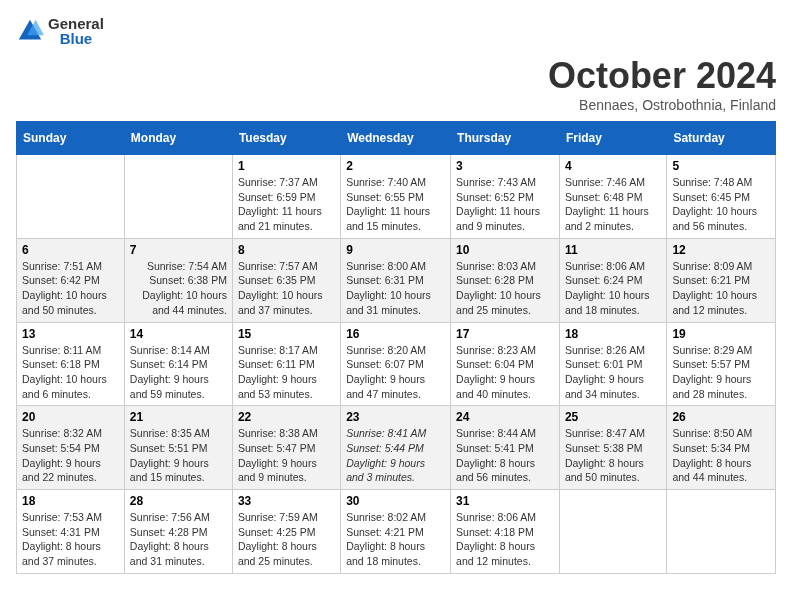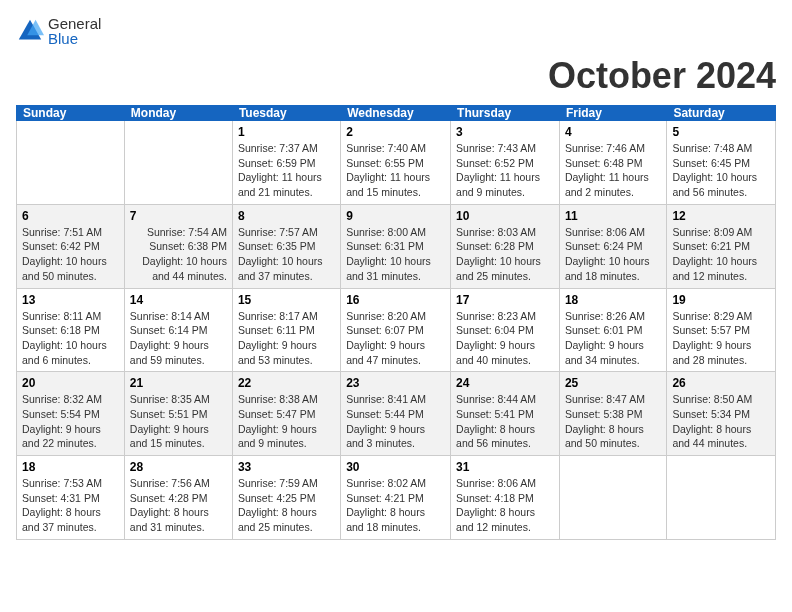--- a/index.html
+++ b/index.html
@@ -18,22 +18,23 @@
     }
     .logo {
       display: flex;
       align-items: center;
       gap: 2px;
     }
     .logo-text {
       display: flex;
       flex-direction: column;
       font-size: 18px;
-      font-weight: normal;
+      font-weight: bold;
       line-height: 1;
+      text-align: center;
     }
     .logo-general { color: #333; font-size: 15px; }
     .logo-blue { color: #1565c0; font-size: 15px; }
     .logo-icon {
       width: 28px;
       height: 28px;
       margin-right: 2px;
     }
     .title-area {
       text-align: right;
@@ -51,21 +52,21 @@
     .calendar {
       width: 100%;
       border-collapse: collapse;
       border: 1px solid #ccc;
       font-size: 10.5px;
     }
     .calendar th {
       background-color: #1565c0;
       color: #fff;
       text-align: left;
-      padding: 0 6px;
+      padding: 9px 6px;
       font-size: 12px;
       border: 1px solid #1565c0;
     }
     .calendar td {
       vertical-align: top;
       border: 1px solid #ccc;
       padding: 4px 5px;
       min-height: 80px;
       width: 113px;
     }
@@ -96,20 +97,21 @@
       <polygon points="20,4 36,32 4,32" fill="#1565c0"></polygon>
       <polygon points="28,4 40,26 16,26" fill="#42a5f5" opacity="0.7"></polygon>
     </svg>
     <div class="logo-text">
       <span class="logo-general">General</span>
       <span class="logo-blue">Blue</span>
     </div>
   </div>
   <div class="title-area">
     <div class="month-title">October 2024</div>
+    <div class="subtitle">Bennaes, Ostrobothnia, Finland</div>
   </div>
 </div>
 
 <table class="calendar">
   <thead>
     <tr>
     <th>Sunday</th>
         <th>Monday</th>
         <th>Tuesday</th>
         <th>Wednesday</th>
@@ -277,21 +279,21 @@
         </td>
         <td>
           <span class="day-num">22</span>
           <div class="day-info" style="white-space: pre-line;">Sunrise: 8:38 AM
 Sunset: 5:47 PM
 Daylight: 9 hours
 and 9 minutes.</div>
         </td>
         <td>
           <span class="day-num">23</span>
-          <div class="day-info" style="white-space: pre-line;">Sunrise: 8:41 AM
+          <div class="day-info" style="white-space: pre-line; font-style: italic;">Sunrise: 8:41 AM
 Sunset: 5:44 PM
 Daylight: 9 hours
 and 3 minutes.</div>
         </td>
         <td>
           <span class="day-num">24</span>
           <div class="day-info" style="white-space: pre-line;">Sunrise: 8:44 AM
 Sunset: 5:41 PM
 Daylight: 8 hours
 and 56 minutes.</div>

